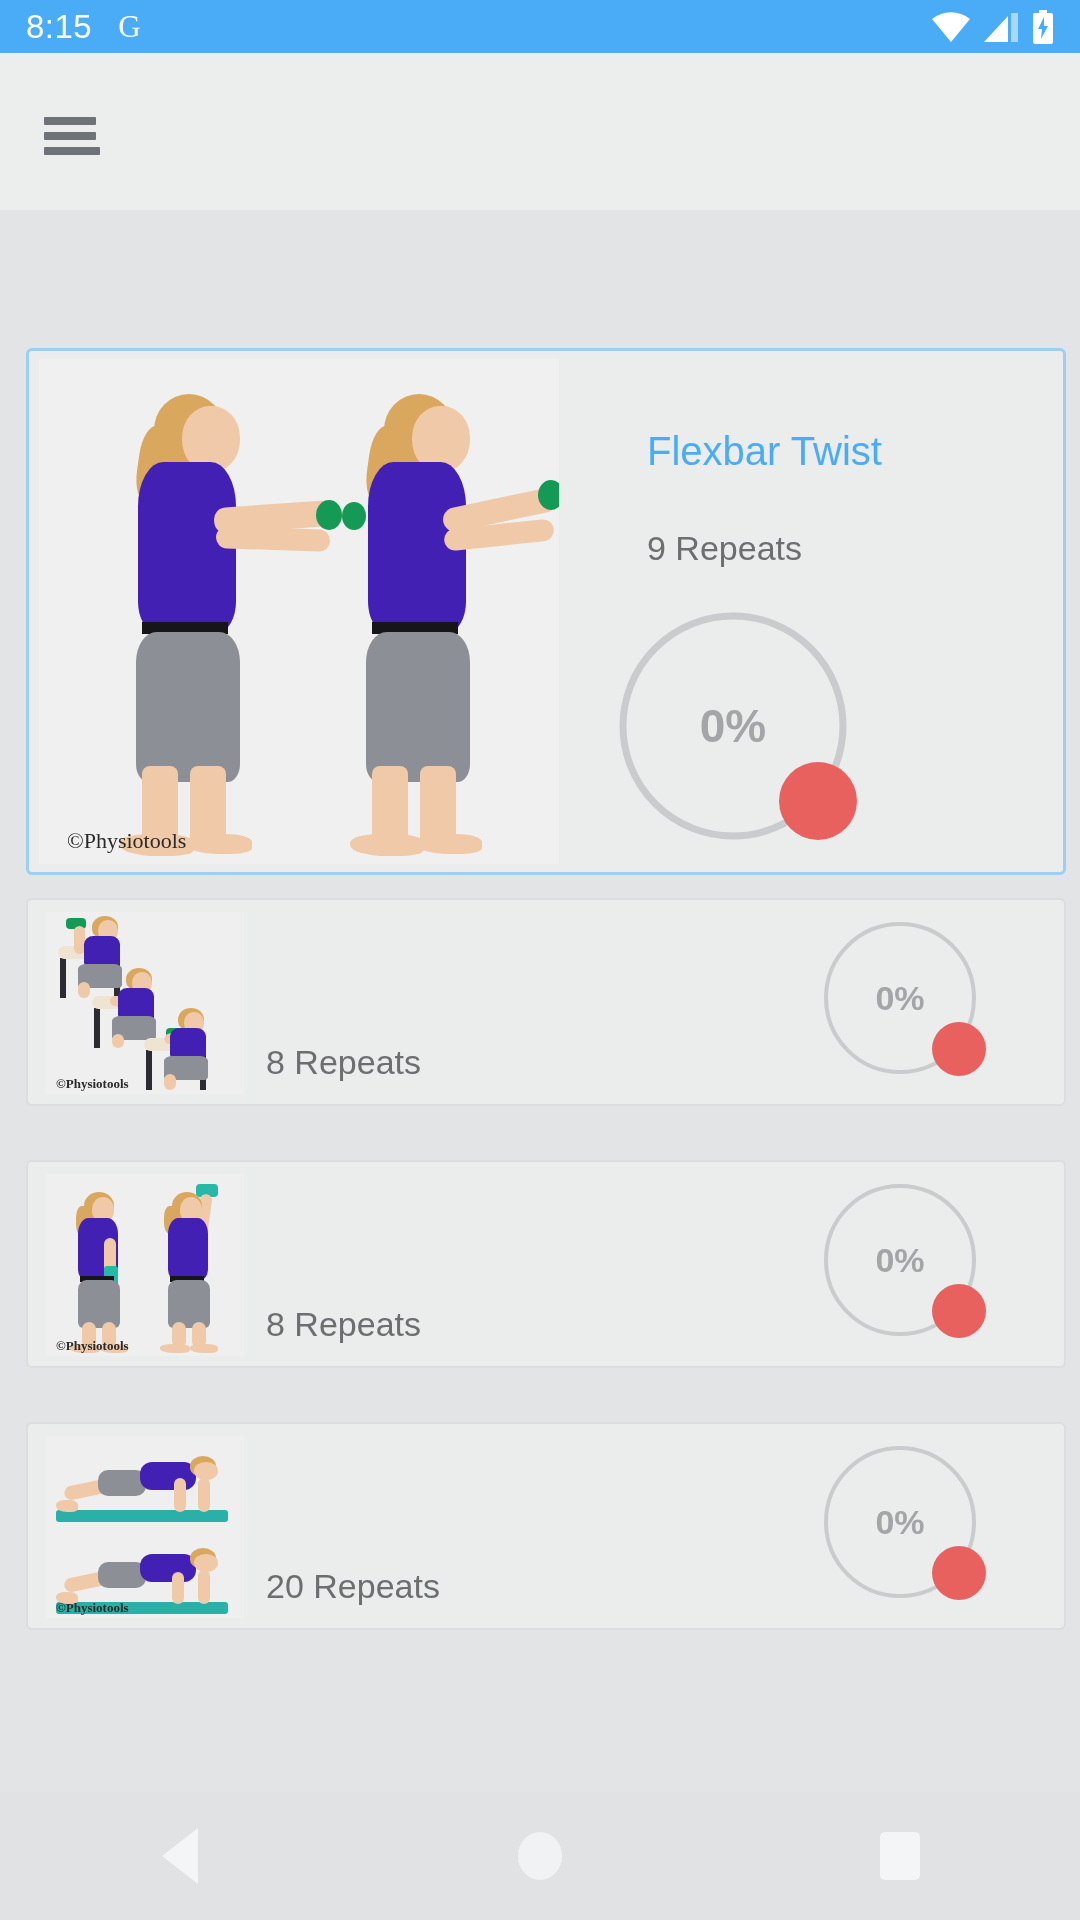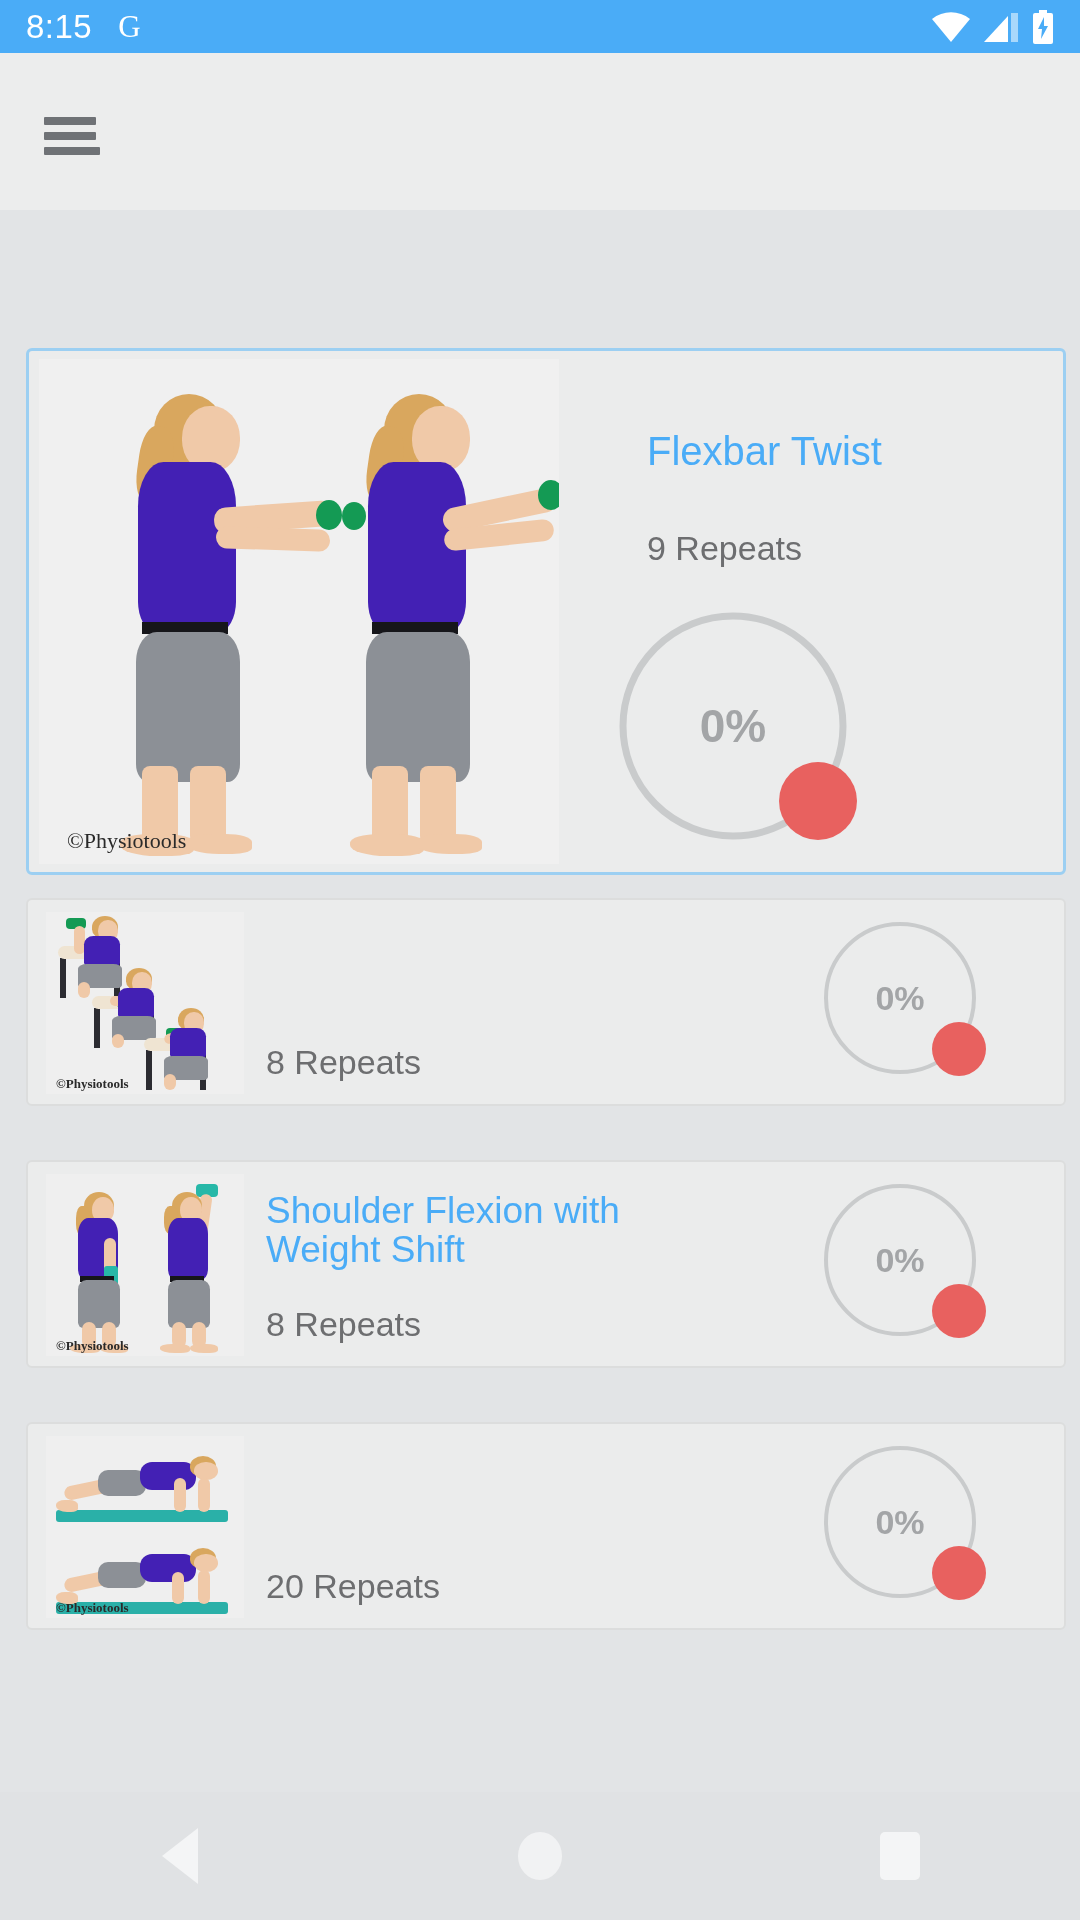--- a/index.html
+++ b/index.html
@@ -309,21 +309,20 @@
         <div class="f-belt" style="left:20px; top:92px; width:34px; height:6px;"></div>
         <div class="f-pants" style="left:18px; top:96px; width:42px; height:48px;"></div>
         <div class="f-leg" style="left:22px; top:138px; width:14px; height:26px;"></div>
         <div class="f-leg" style="left:42px; top:138px; width:14px; height:26px;"></div>
         <div class="f-foot" style="left:10px; top:160px; width:30px; height:9px;"></div>
         <div class="f-foot" style="left:40px; top:160px; width:28px; height:9px;"></div>
       </div>
       <span class="watermark" style="left:10px; bottom:2px; font-size:13px; font-weight:bold;">©Physiotools</span>
     </div>
 
-    <div class="sm-title">Shoulder Flexion with Weight Shift</div>
     <div class="sm-reps">8 Repeats</div>
 
     <div class="ring sm-prog">
       <svg viewBox="0 0 160 160" width="160" height="160">
         <circle cx="80" cy="80" r="74" fill="none" stroke="#c9cbcc" stroke-width="4"></circle>
       </svg>
       <span class="pct" style="font-size:34px;">0%</span>
       <span class="dot" style="width:54px; height:54px; right:-6px; bottom:2px;"></span>
     </div>
   </div>

